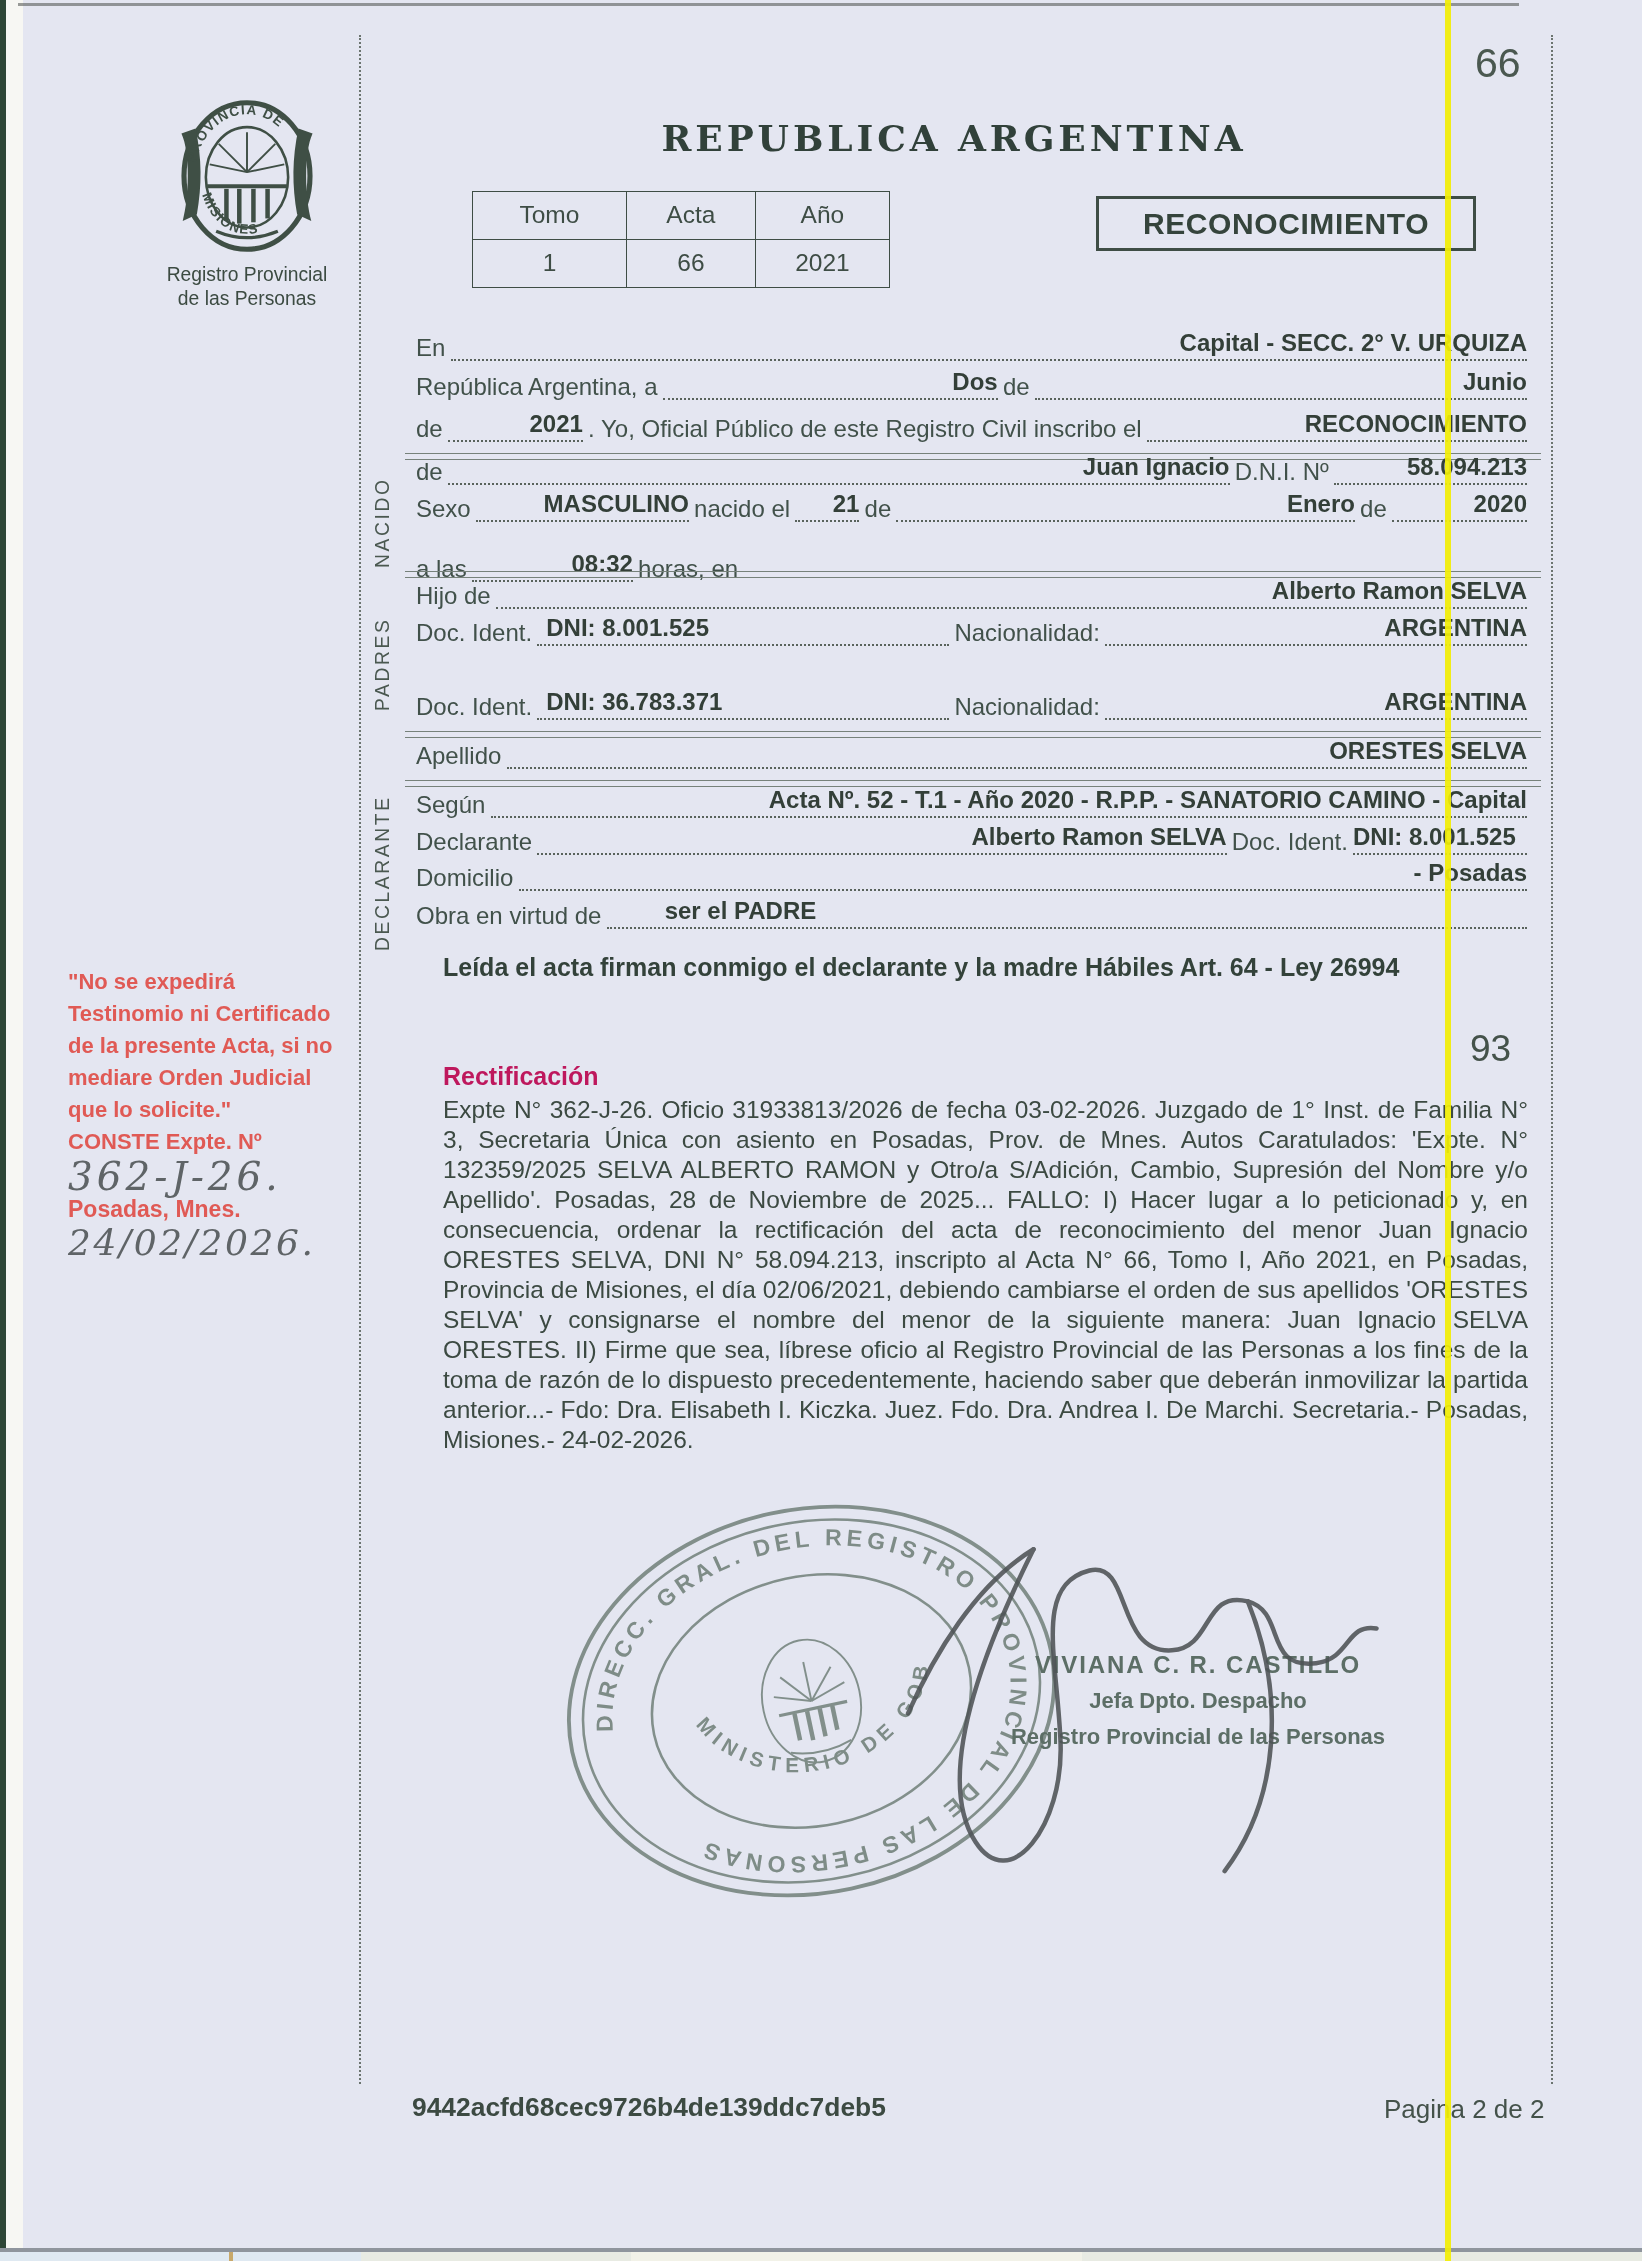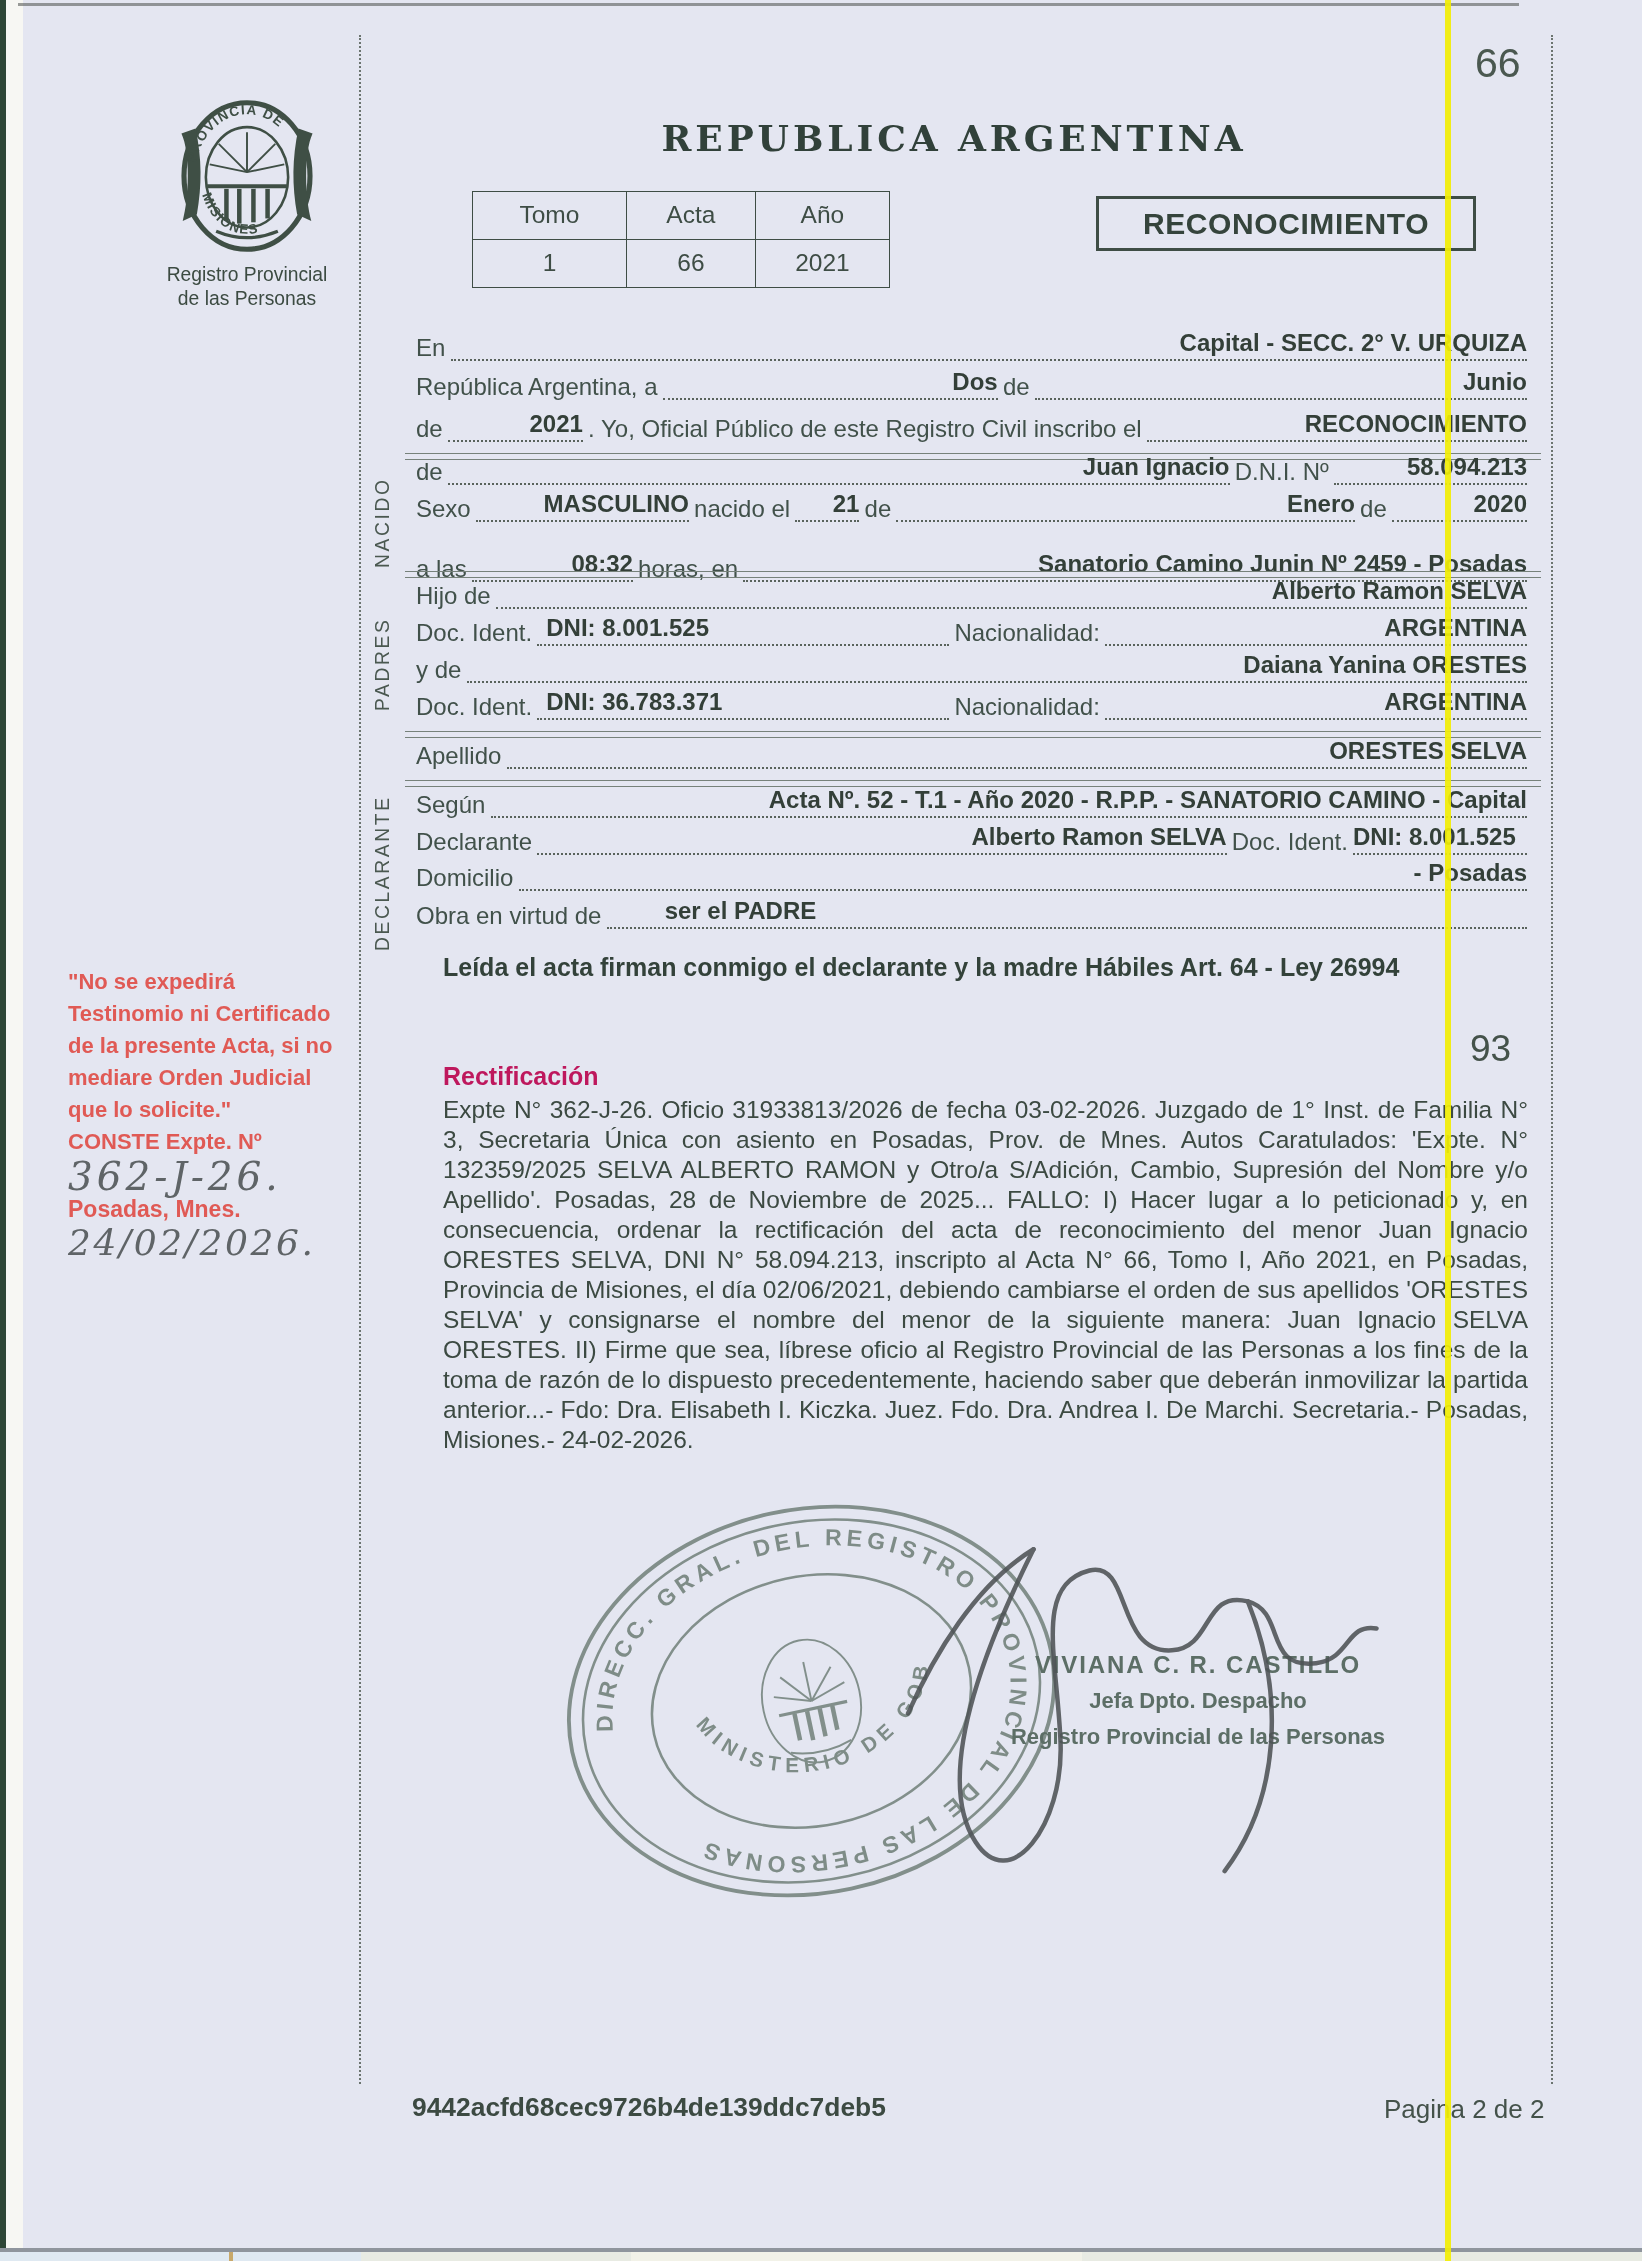--- a/index.html
+++ b/index.html
@@ -199,23 +199,20 @@
         <b class="val">2020</b>
       </span>
   </div>
 
   <div class="fl" style="top:547px">
     <span class="lbl">a las</span>
     <span class="fill" style="flex:0 0 161px">
         <b class="val">08:32</b>
       </span>
     <span class="lbl mid">horas, en</span>
-    <span class="fill">
-        <b class="val">Sanatorio Camino Junin Nº 2459 - Posadas</b>
-      </span>
   </div>
 
   <div class="dsep" style="top:571px"></div>
 
   <div class="fl" style="top:574px">
     <span class="lbl">Hijo de</span>
     <span class="fill">
         <b class="val">Alberto Ramon SELVA</b>
       </span>
   </div>
@@ -224,26 +221,20 @@
     <span class="lbl">Doc. Ident.</span>
     <span class="fill left" style="flex:0 0 412px">
         <b class="val" style="padding-left:9px">DNI: 8.001.525</b>
       </span>
     <span class="lbl mid">Nacionalidad:</span>
     <span class="fill">
         <b class="val">ARGENTINA</b>
       </span>
   </div>
 
-  <div class="fl" style="top:648px">
-    <span class="lbl">y de</span>
-    <span class="fill">
-        <b class="val">Daiana Yanina ORESTES</b>
-      </span>
-  </div>
 
   <div class="fl" style="top:685px">
     <span class="lbl">Doc. Ident.</span>
     <span class="fill left" style="flex:0 0 412px">
         <b class="val" style="padding-left:9px">DNI: 36.783.371</b>
       </span>
     <span class="lbl mid">Nacionalidad:</span>
     <span class="fill">
         <b class="val">ARGENTINA</b>
       </span>

